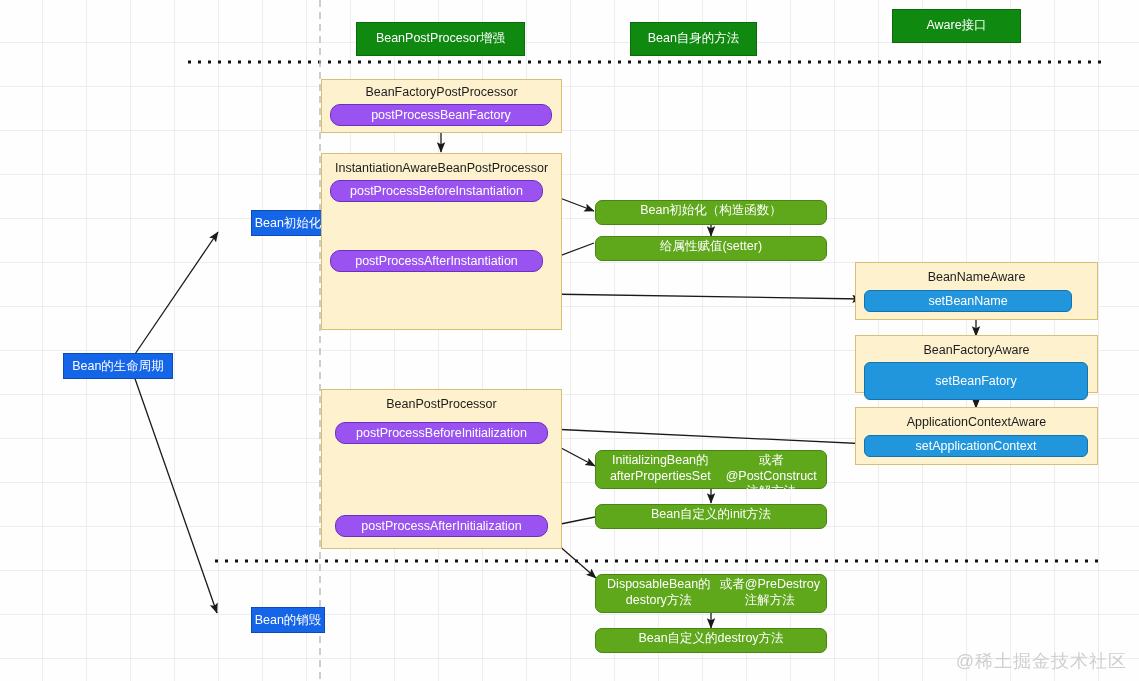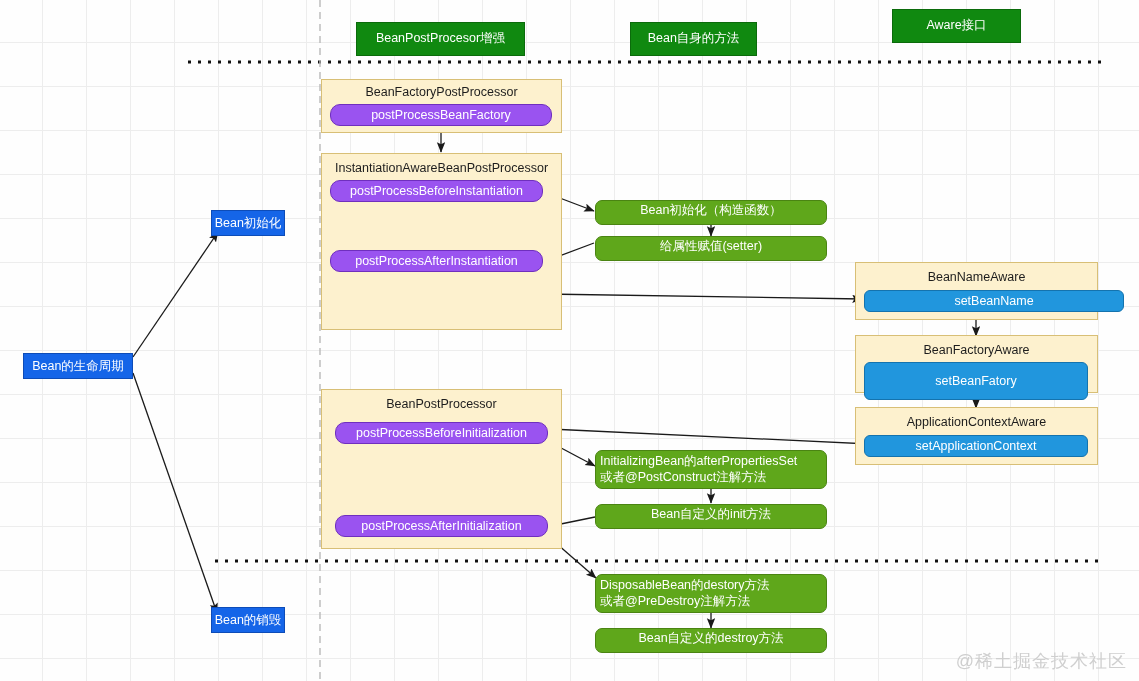--- a/index.html
+++ b/index.html
@@ -120,20 +120,21 @@
     background: #1565e8;
     border: 1px solid #0d4cb8;
     color: #ffffff;
     font-size: 12.5px;
     display: flex;
     align-items: center;
     justify-content: center;
     text-align: center;
     box-sizing: border-box;
     white-space: nowrap;
+    margin-left: 40px;
   }
 
   
   .watermark {
     position: absolute;
     right: 12px;
     bottom: 8px;
     color: #cfcfcf;
     font-size: 18px;
     letter-spacing: 1px;
@@ -232,39 +233,39 @@
   <div class="pill-purple" style="left:335px; top:515px; width:213px; height:22px;">
     <span>postProcessAfterInitialization</span>
   </div>
 
   <div class="box-green" style="left:595px; top:200px; width:232px; height:25px;">
     <span>Bean初始化（构造函数）</span>
   </div>
   <div class="box-green" style="left:595px; top:236px; width:232px; height:25px;">
     <span>给属性赋值(setter)</span>
   </div>
-  <div class="box-green" style="left:595px; top:450px; width:232px; height:39px; flex-direction:column;">
+  <div class="box-green" style="left:595px; top:450px; width:232px; height:39px; flex-direction:row;">
     <span>InitializingBean的afterPropertiesSet</span>
     <span>或者@PostConstruct注解方法</span>
   </div>
   <div class="box-green" style="left:595px; top:504px; width:232px; height:25px;">
     <span>Bean自定义的init方法</span>
   </div>
-  <div class="box-green" style="left:595px; top:574px; width:232px; height:39px; flex-direction:column;">
+  <div class="box-green" style="left:595px; top:574px; width:232px; height:39px; flex-direction:row;">
     <span>DisposableBean的destory方法</span>
     <span>或者@PreDestroy注解方法</span>
   </div>
   <div class="box-green" style="left:595px; top:628px; width:232px; height:25px;">
     <span>Bean自定义的destroy方法</span>
   </div>
 
   <div class="group-panel" style="left:855px; top:262px; width:243px; height:58px;">
     <div class="group-title" style="top:8px;">BeanNameAware</div>
   </div>
-  <div class="pill-blue" style="left:864px; top:290px; width:260px; height:22px;">
+  <div class="pill-blue" style="left:864px; top:290px; width:208px; height:22px;">
     <span>setBeanName</span>
   </div>
 
   <div class="group-panel" style="left:855px; top:335px; width:243px; height:58px;">
     <div class="group-title" style="top:8px;">BeanFactoryAware</div>
   </div>
   <div class="pill-blue" style="left:864px; top:362px; width:224px; height:38px;">
     <span>setBeanFatory</span>
   </div>
 

